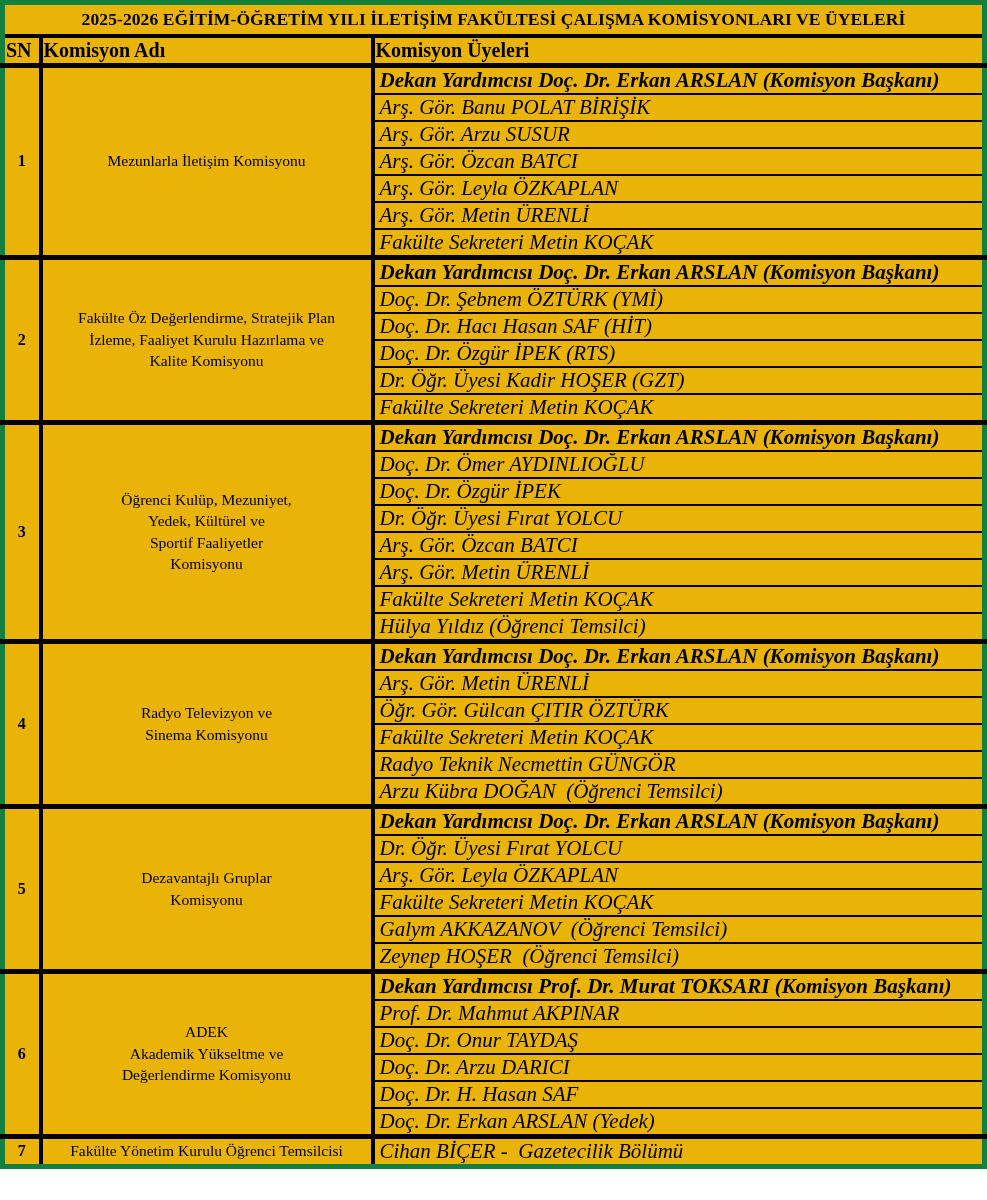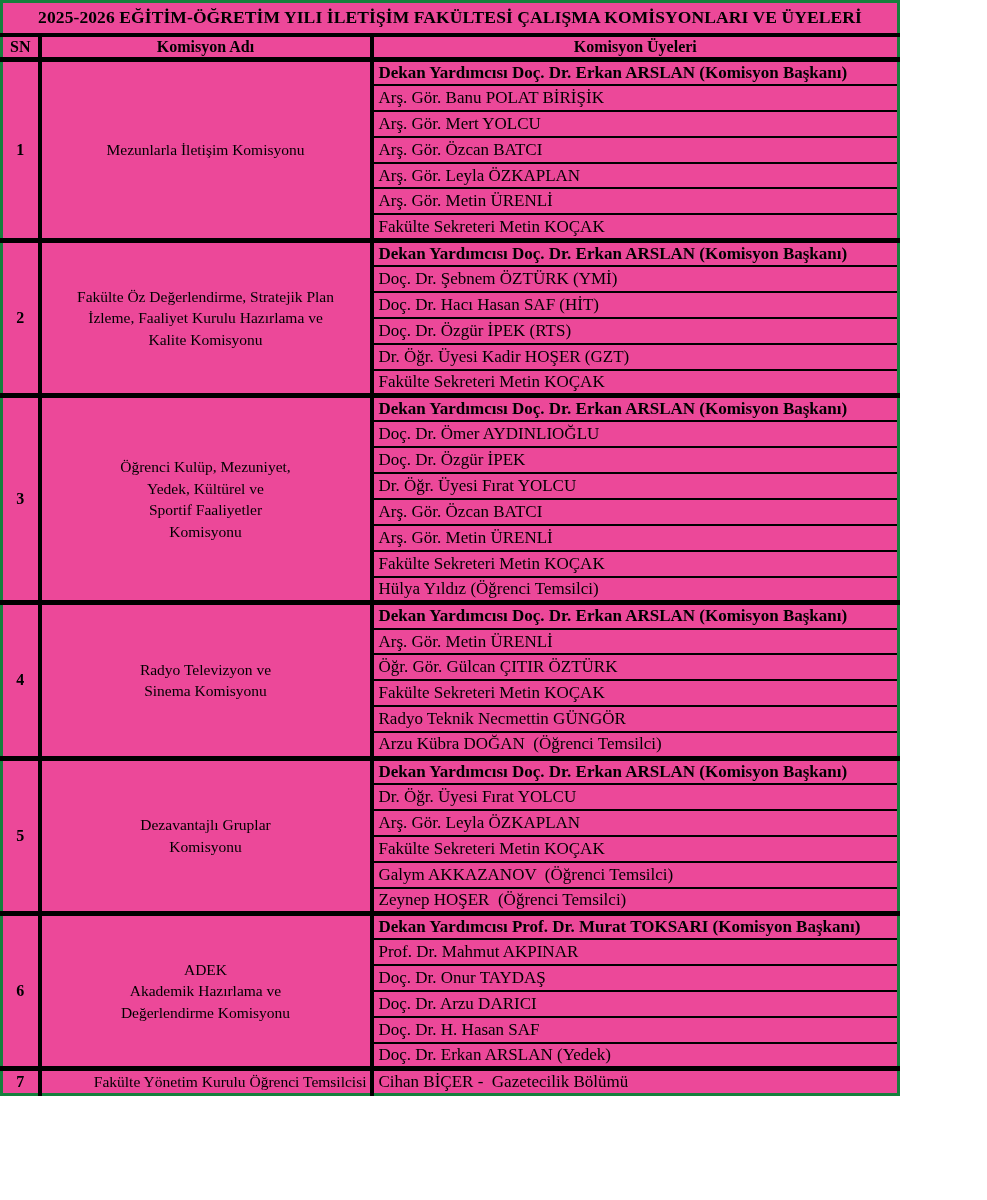--- a/index.html
+++ b/index.html
@@ -6,44 +6,44 @@
     margin: 0;
     padding: 0;
     background: #ffffff;
   }
   body {
     width: 987px;
     height: 1200px;
     overflow: hidden;
   }
   table.doc-table {
-    width: 900px;
+    width: 987px;
     border-collapse: collapse;
     table-layout: fixed;
-    border: 3px solid #15803d;
+    border: 5px solid #15803d;
     font-family: "Liberation Serif", "DejaVu Serif", serif;
     color: #000000;
-    background: #ec4899;
+    background: #eab308;
   }
   td { box-sizing: border-box; }
 
   .title-cell {
     font-weight: bold;
     text-align: center;
     vertical-align: middle;
     font-size: 17.5px;
     height: 33px;
     border-bottom: 4px solid #000000;
     letter-spacing: 0.1px;
   }
   .header-cell {
     font-weight: bold;
-    text-align: center;
-    vertical-align: middle;
-    font-size: 16px;
+    text-align: left;
+    vertical-align: middle;
+    font-size: 20px;
     height: 22px;
     border-bottom: 5px solid #000000;
   }
   .sn-col-border   { border-right: 4px solid #000000; }
   .name-col-border { border-right: 4px solid #000000; }
 
   .sn-cell {
     border-right: 4px solid #000000;
     font-weight: bold;
     font-size: 16px;
@@ -53,31 +53,32 @@
   .name-cell {
     border-right: 4px solid #000000;
     font-weight: normal;
     font-size: 15.5px;
     text-align: center;
     vertical-align: middle;
     line-height: 1.38;
     padding: 0 6px;
   }
   .name-cell.left {
-    text-align: right;
+    text-align: center;
     padding: 0 3px;
   }
   .member-cell {
-    font-size: 17px;
+    font-size: 21px;
     height: 25.9px;
     vertical-align: middle;
     padding: 0 5px;
     border-top: 2px solid #000000;
     white-space: pre;
     overflow: hidden;
+    font-style: italic;
   }
   .member-cell.bold { font-weight: bold; }
   tr.commission-first > td { border-top: 5px solid #000000; }
 </style>
 </head>
 <body>
 
 <table class="doc-table">
   <colgroup>
     <col style="width:38px">
@@ -99,21 +100,21 @@
         <td rowspan="7" class="sn-cell">1</td>
         <td rowspan="7" class="name-cell">
           <div>Mezunlarla İletişim Komisyonu</div>
         </td>
         <td class="member-cell bold">Dekan Yardımcısı Doç. Dr. Erkan ARSLAN (Komisyon Başkanı)</td>
       </tr>
       <tr>
         <td class="member-cell">Arş. Gör. Banu POLAT BİRİŞİK</td>
       </tr>
       <tr>
-        <td class="member-cell">Arş. Gör. Mert YOLCU</td>
+        <td class="member-cell">Arş. Gör. Arzu SUSUR</td>
       </tr>
       <tr>
         <td class="member-cell">Arş. Gör. Özcan BATCI</td>
       </tr>
       <tr>
         <td class="member-cell">Arş. Gör. Leyla ÖZKAPLAN</td>
       </tr>
       <tr>
         <td class="member-cell">Arş. Gör. Metin ÜRENLİ</td>
       </tr>
@@ -218,21 +219,21 @@
       <tr>
         <td class="member-cell">Galym AKKAZANOV  (Öğrenci Temsilci)</td>
       </tr>
       <tr>
         <td class="member-cell">Zeynep HOŞER  (Öğrenci Temsilci)</td>
       </tr>
       <tr class="commission-first">
         <td rowspan="6" class="sn-cell">6</td>
         <td rowspan="6" class="name-cell">
           <div>ADEK</div>
-          <div>Akademik Hazırlama ve</div>
+          <div>Akademik Yükseltme ve</div>
           <div>Değerlendirme Komisyonu</div>
         </td>
         <td class="member-cell bold">Dekan Yardımcısı Prof. Dr. Murat TOKSARI (Komisyon Başkanı)</td>
       </tr>
       <tr>
         <td class="member-cell">Prof. Dr. Mahmut AKPINAR</td>
       </tr>
       <tr>
         <td class="member-cell">Doç. Dr. Onur TAYDAŞ</td>
       </tr>

